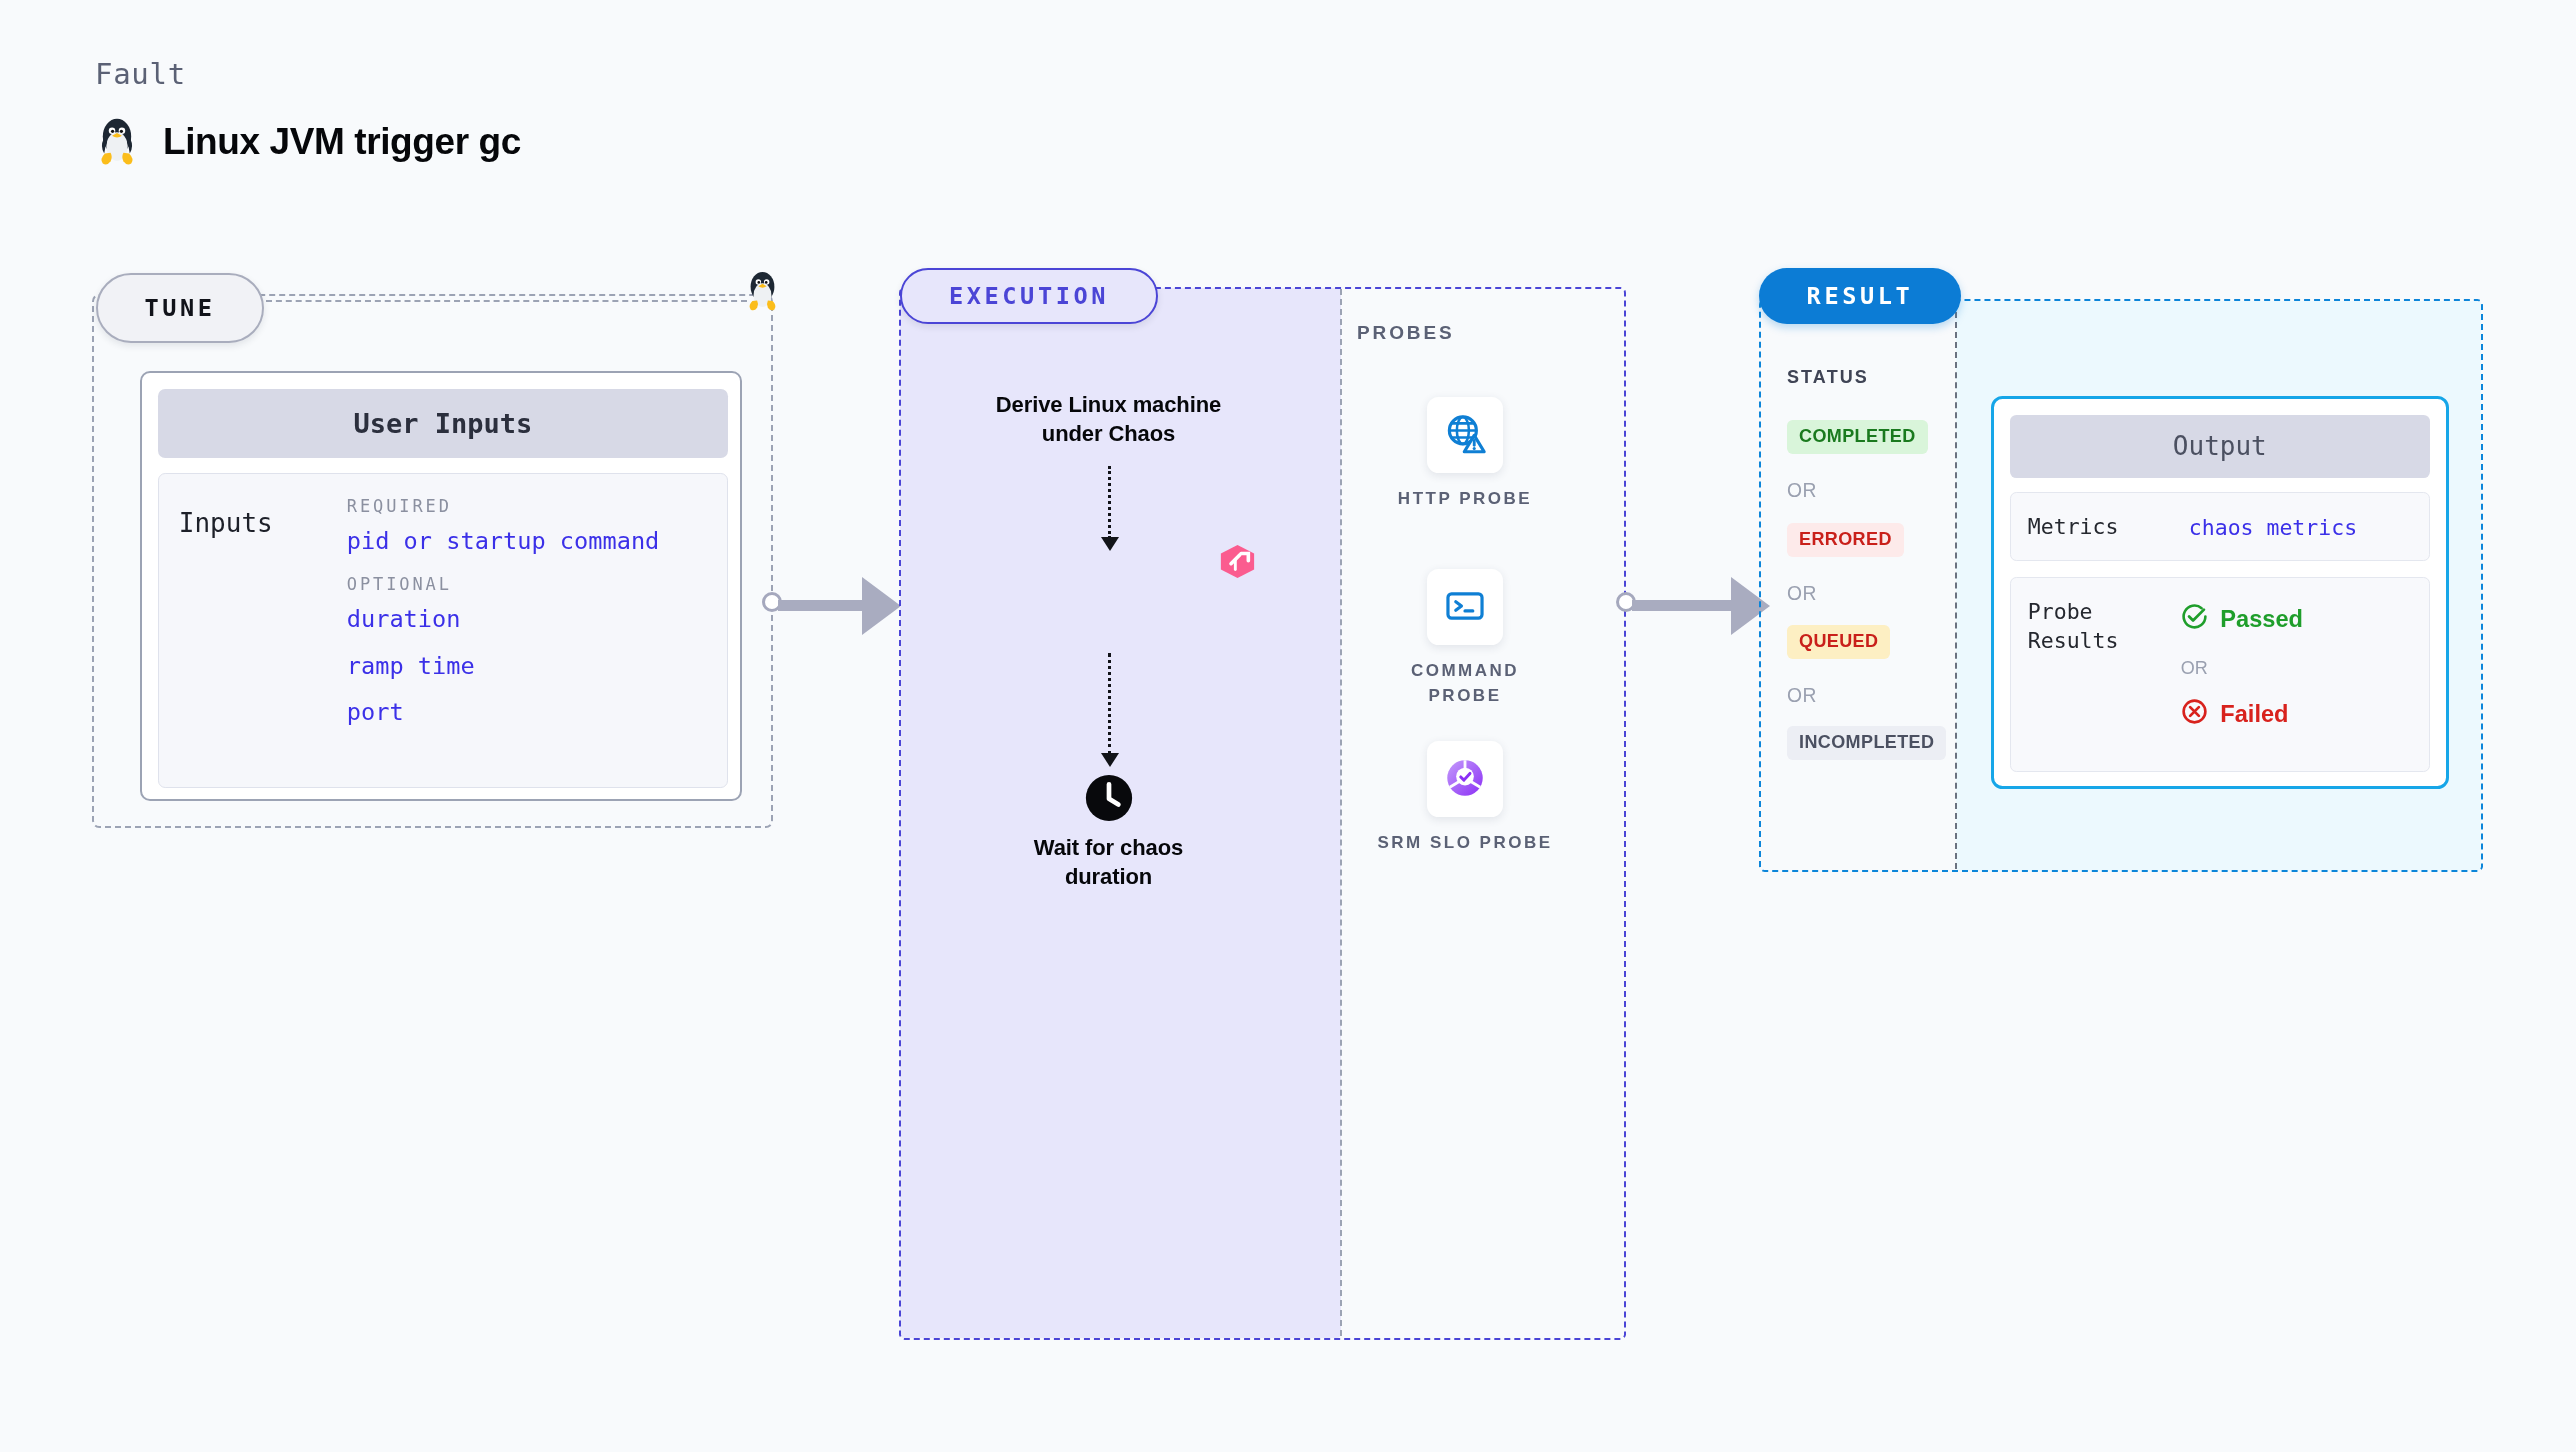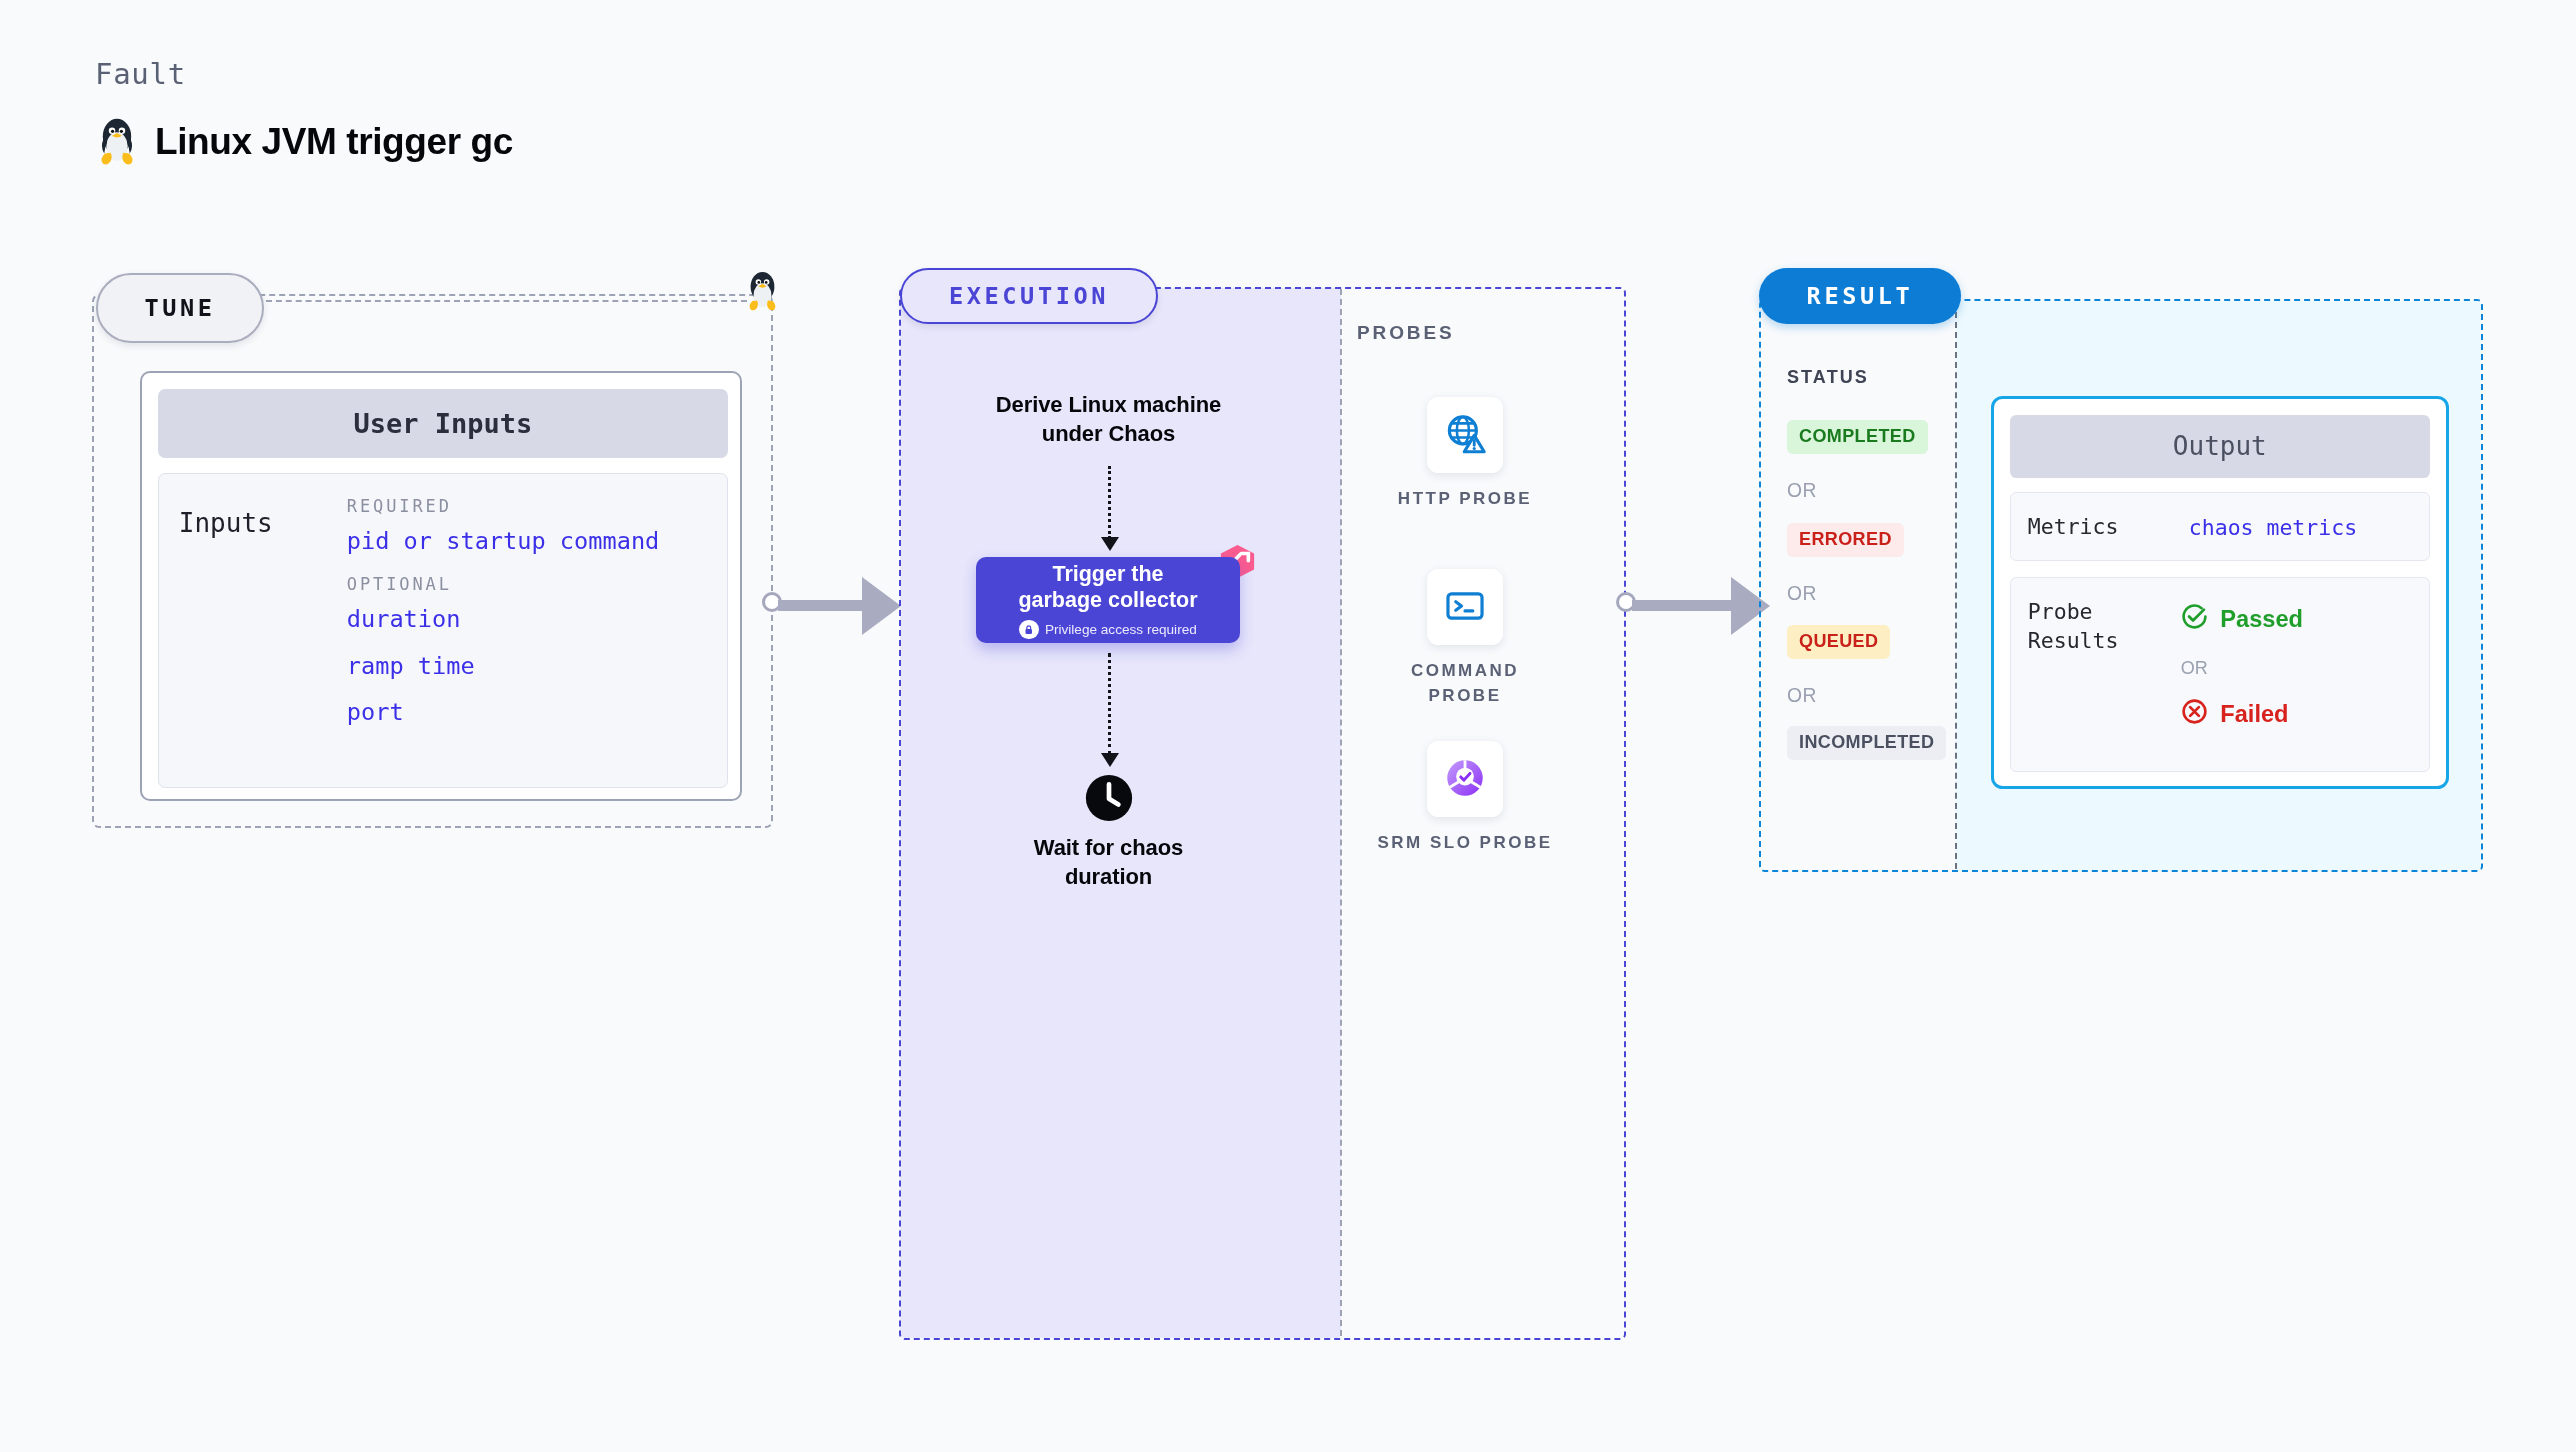--- a/index.html
+++ b/index.html
@@ -12,21 +12,21 @@
   .stage { position: relative; width: 2576px; height: 1452px; }
 
   
   .fault-label {
     position: absolute; left: 95px; top: 57px;
     font-family: "DejaVu Sans Mono", monospace;
     font-size: 29px; color: #5b6175; letter-spacing: 0.7px;
   }
   .title-row {
     position: absolute; left: 95px; top: 115px;
-    display: flex; align-items: center; gap: 16px;
+    display: flex; align-items: center; gap: 24px;
   }
   .title-text {
     font-size: 37px; font-weight: 700; color: #06070a;
     letter-spacing: -0.4px;
   }
 
   
   .penguin { display: block; }
 
   
@@ -358,33 +358,20 @@
 
   <div class="chaos-badge">
     <svg width="39" height="39" viewBox="0 0 54 54">
       <path d="M27 4 L50 16 L50 38 L27 50 L4 38 L4 16 Z" fill="#fb5c8f"></path>
       <path d="M18 30 L30 18" stroke="#fff" stroke-width="5" stroke-linecap="round"></path>
       <path d="M32 16 L42 16 L42 26" stroke="#fff" stroke-width="5" fill="none" stroke-linecap="round"></path>
       <path d="M24 38 L24 24" stroke="#fff" stroke-width="4" stroke-linecap="round"></path>
     </svg>
   </div>
 
-  <div class="action-box">
-    <div class="action-title" style="white-space:pre-line;">Trigger the
-garbage collector</div>
-    <div class="action-sub">
-      <span class="lock-badge">
-        <svg width="11.5" height="11.5" viewBox="0 0 16 16">
-          <rect x="3.5" y="7" width="9" height="7" rx="1.6" fill="#4b45d6"></rect>
-          <path d="M5.4 7 V5.3 a2.6 2.6 0 0 1 5.2 0 V7" stroke="#4b45d6" stroke-width="1.7" fill="none"></path>
-        </svg>
-      </span>
-      <span>Privilege access required</span>
-    </div>
-  </div>
 
   <div class="dotted-arrow" style="left:1108px;top:653px;height:102px;"></div>
 
   <div class="clock-icon">
     <svg width="52" height="52" viewBox="0 0 72 72">
       <circle cx="36" cy="36" r="32" fill="#08090c"></circle>
       <path d="M36 17 V37 L49 45" stroke="#fff" stroke-width="6.5" fill="none" stroke-linecap="round" stroke-linejoin="round"></path>
     </svg>
   </div>
 

